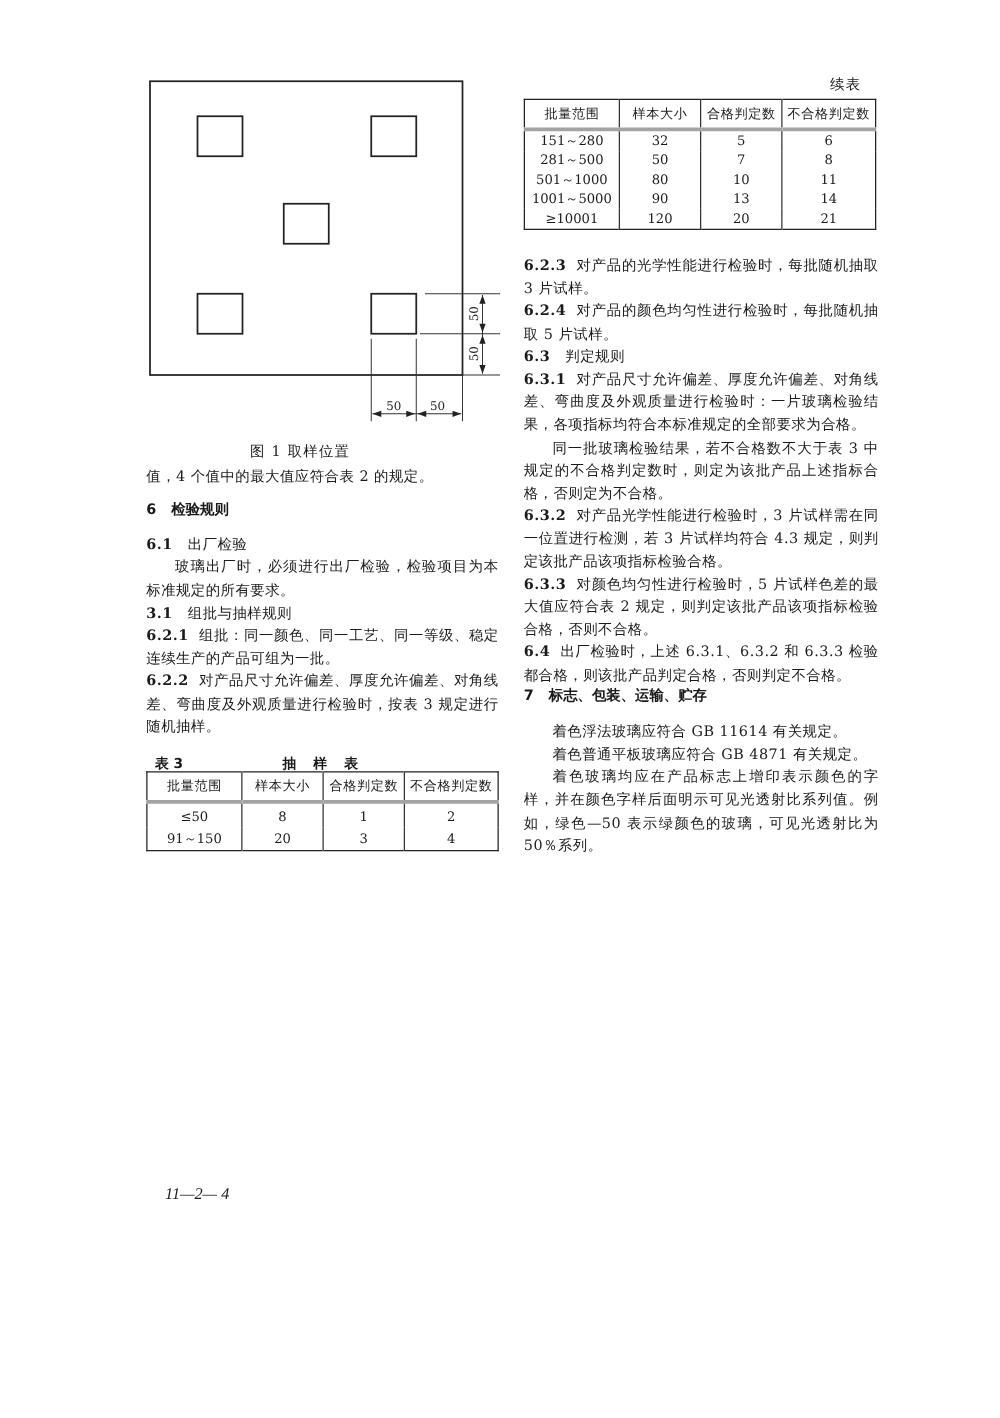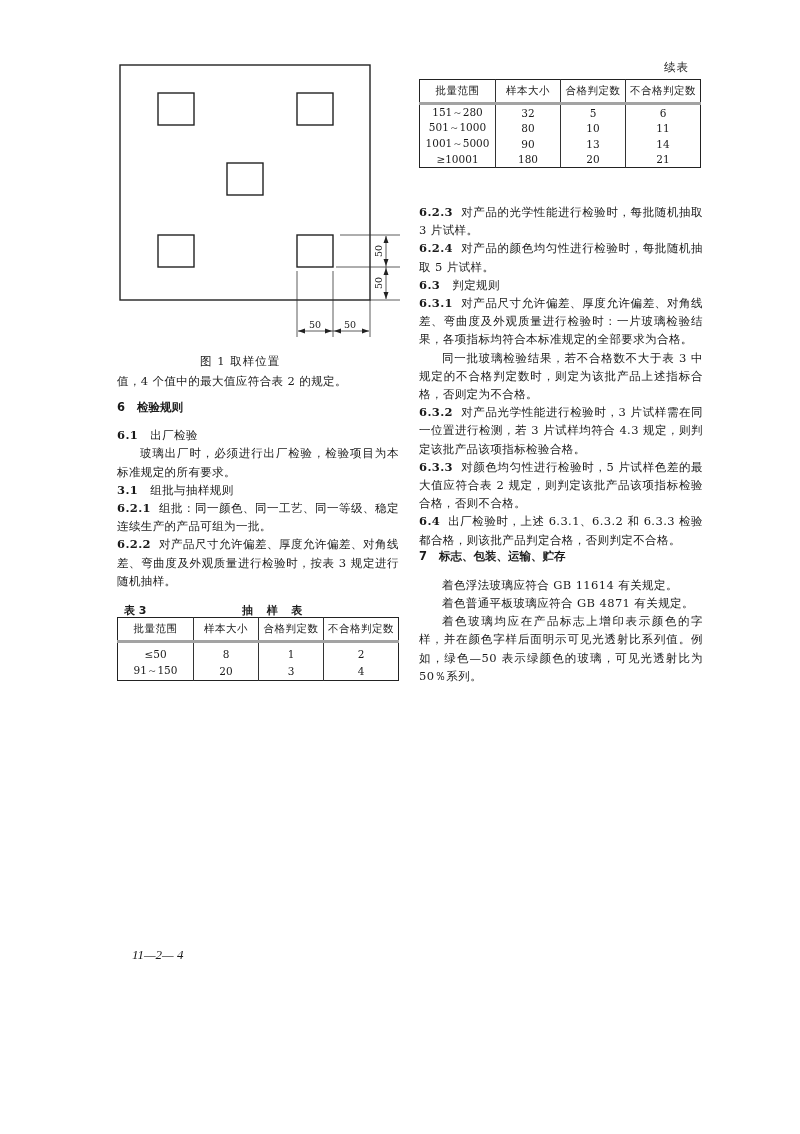--- a/index.html
+++ b/index.html
@@ -80,21 +80,21 @@
   </p>
   <p class="p">
     <span class="num">6.2.1</span><span>组批：同一颜色、同一工艺、同一等级、稳定连续生产的产品可组为一批。</span>
   </p>
   <p class="p">
     <span class="num">6.2.2</span><span>对产品尺寸允许偏差、厚度允许偏差、对角线差、弯曲度及外观质量进行检验时，按表 3 规定进行随机抽样。</span>
   </p>
 </div>
 
 <div class="abs b" style="left:124px;top:603px;font-size:11px;">表 3</div>
-<div class="abs b" style="left:242px;top:603px;font-size:11px;letter-spacing:2px;white-space:pre;">抽  样  表</div>
+<div class="abs b" style="left:226px;top:603px;font-size:11px;letter-spacing:2px;white-space:pre;">抽  样  表</div>
 
 <table class="t" style="left:117px;top:617px;width:282px;">
   <thead>
     <tr>
       <th style="width:75px;">批量范围</th>
       <th style="width:64px;">样本大小</th>
       <th style="width:64px;">合格判定数</th>
       <th>不合格判定数</th>
     </tr>
   </thead>
@@ -125,34 +125,40 @@
     </tr>
   </thead>
   <tbody>
     <tr>
         <td>151～280</td>
         <td>32</td>
         <td>5</td>
         <td>6</td>
       </tr>
     <tr>
+        <td>281～500</td>
+        <td>50</td>
+        <td>7</td>
+        <td>8</td>
+      </tr>
+    <tr>
         <td>501～1000</td>
         <td>80</td>
         <td>10</td>
         <td>11</td>
       </tr>
     <tr>
         <td>1001～5000</td>
         <td>90</td>
         <td>13</td>
         <td>14</td>
       </tr>
     <tr>
         <td>≥10001</td>
-        <td>180</td>
+        <td>120</td>
         <td>20</td>
         <td>21</td>
       </tr>
   </tbody>
 </table>
 
 <div class="abs" style="left:419px;top:203px;width:284px;">
   <p class="p">
     <span class="num">6.2.3</span><span>对产品的光学性能进行检验时，每批随机抽取 3 片试样。</span>
   </p>

